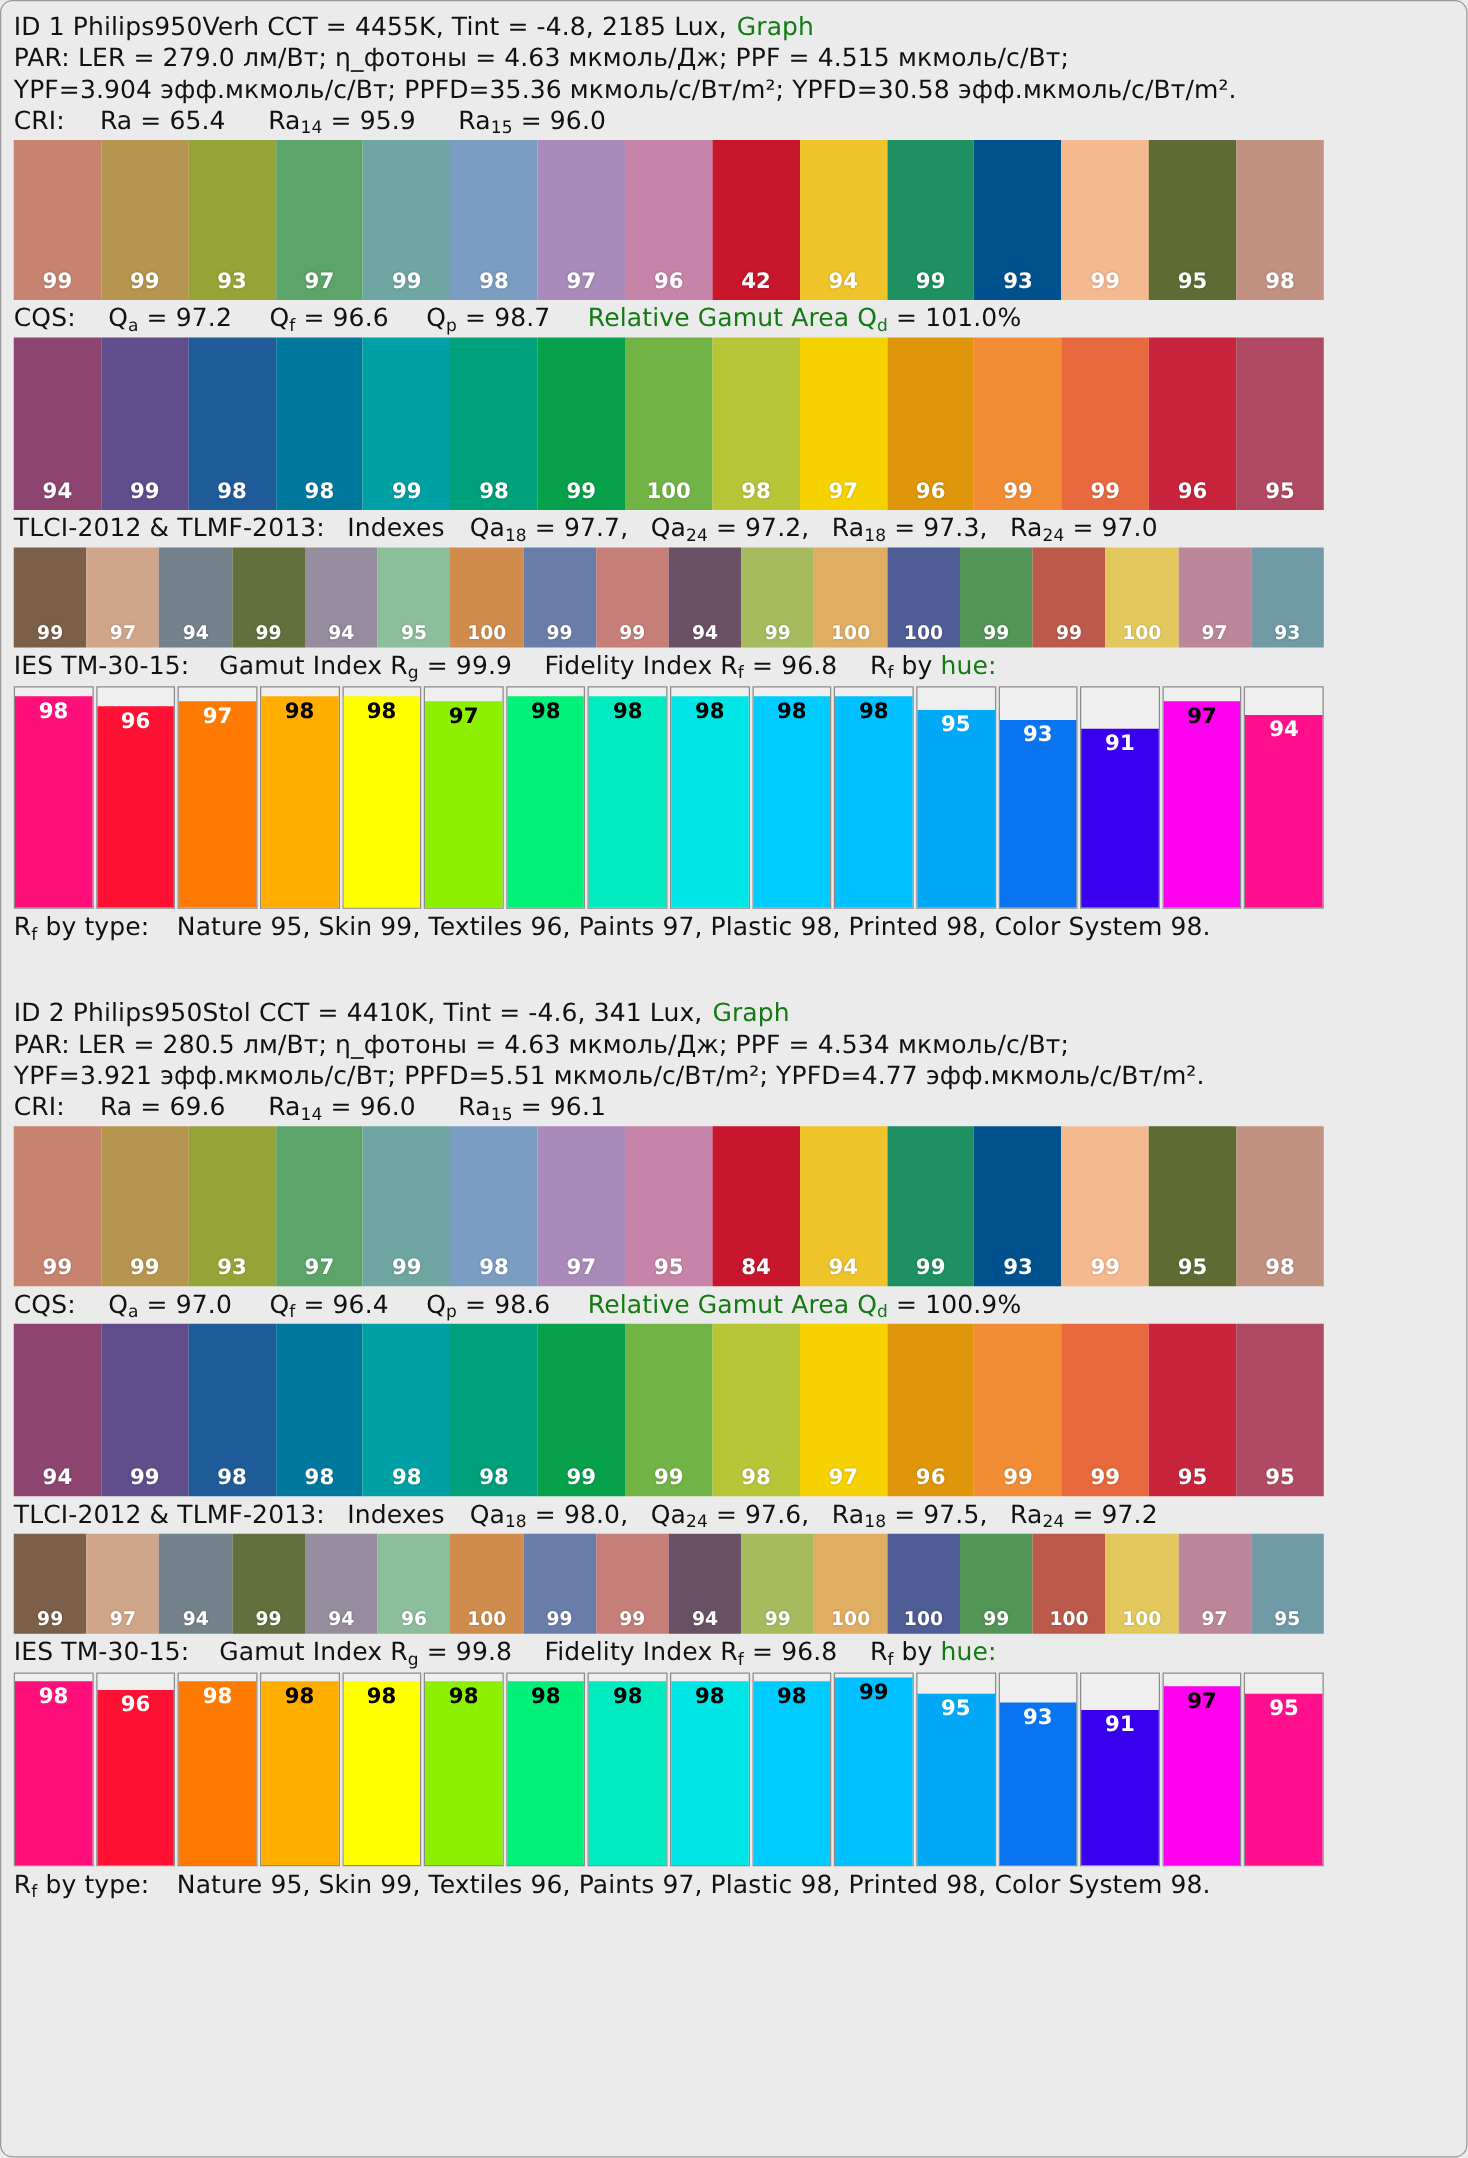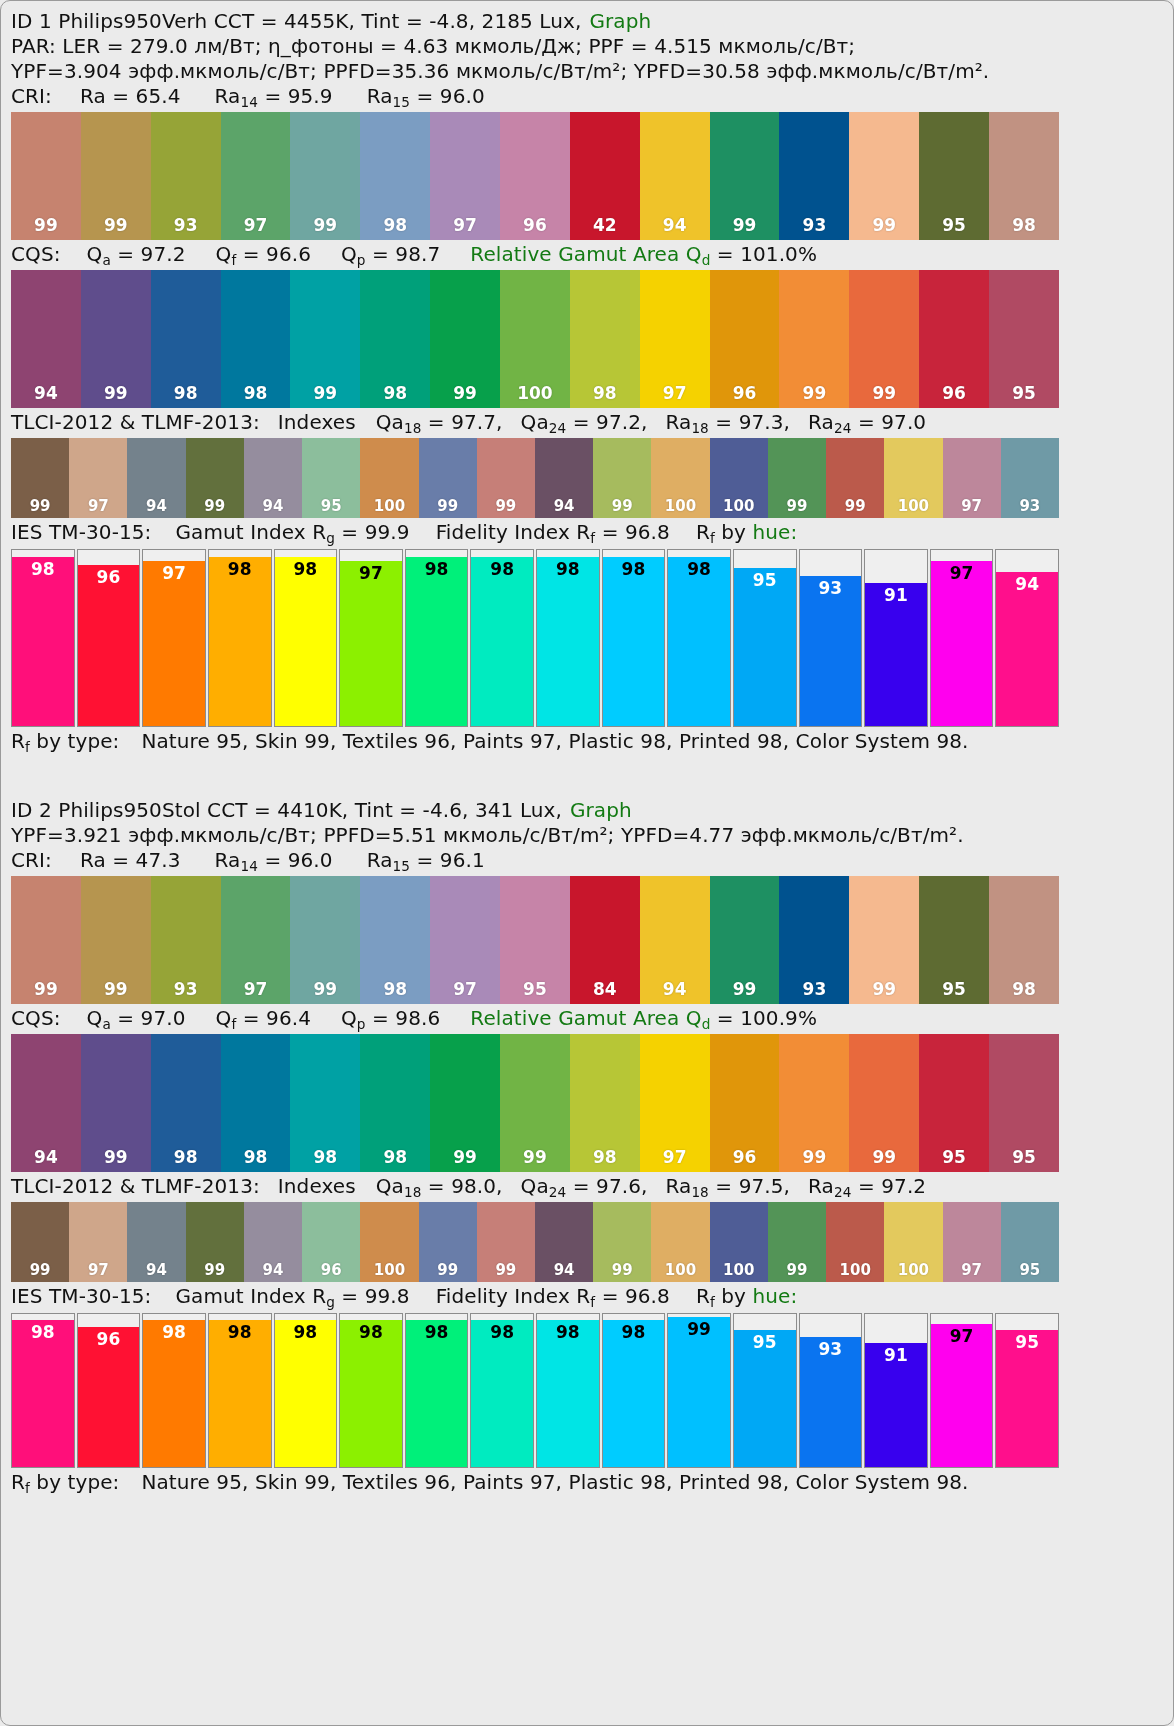--- a/index.html
+++ b/index.html
@@ -300,22 +300,23 @@
               <b style="color: rgb(255, 255, 255);">94</b>
             </div>
           </div>
         </div>
         <div class="txtline"><span>R<sub>f</sub> by type:</span><span style="display: inline-block; width: 22px;"></span><span class="small">Nature 95,  Skin 99,  Textiles 96,  Paints 97,  Plastic 98,  Printed 98,  Color System 98.</span></div>
       </div>
       <div class="divider"></div>
       <div class="divider"></div>
       <div>
         <div class="txtline"><span>ID 2 Philips950Stol  CCT = 4410K,   Tint = -4.6,  341 Lux,</span><span style="display: inline-block; width: 8px;"></span><span class="green">Graph</span></div>
+        <div class="txtline">PAR:  LER = 280.5 лм/Вт; η_фотоны = 4.63 мкмоль/Дж; PPF = 4.534 мкмоль/с/Вт;</div>
         <div class="txtline">YPF=3.921 эфф.мкмоль/с/Вт; PPFD=5.51 мкмоль/с/Вт/m²; YPFD=4.77 эфф.мкмоль/с/Вт/m².</div>
-        <div class="txtline"><span>CRI:</span><span style="display: inline-block; width: 28px;"></span><span>Ra = 47.3</span><span style="display: inline-block; width: 34px;"></span><span>Ra<sub>14</sub> = 96.0</span><span style="display: inline-block; width: 34px;"></span><span>Ra<sub>15</sub> = 96.1</span></div>
+        <div class="txtline"><span>CRI:</span><span style="display: inline-block; width: 28px;"></span><span>Ra = 69.6</span><span style="display: inline-block; width: 34px;"></span><span>Ra<sub>14</sub> = 96.0</span><span style="display: inline-block; width: 34px;"></span><span>Ra<sub>15</sub> = 96.1</span></div>
         <div class="strip h128">
           <div class="cell" style="background: rgb(198, 131, 111);">
             <span>99</span>
           </div>
           <div class="cell" style="background: rgb(182, 149, 79);">
             <span>99</span>
           </div>
           <div class="cell" style="background: rgb(150, 164, 55);">
             <span>93</span>
           </div>

